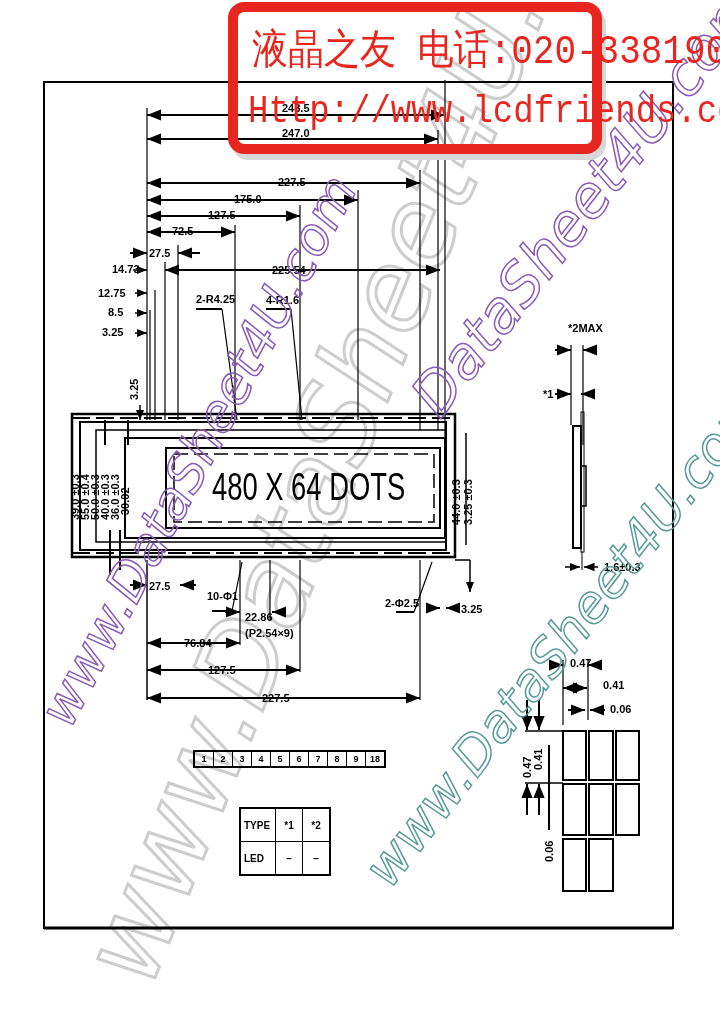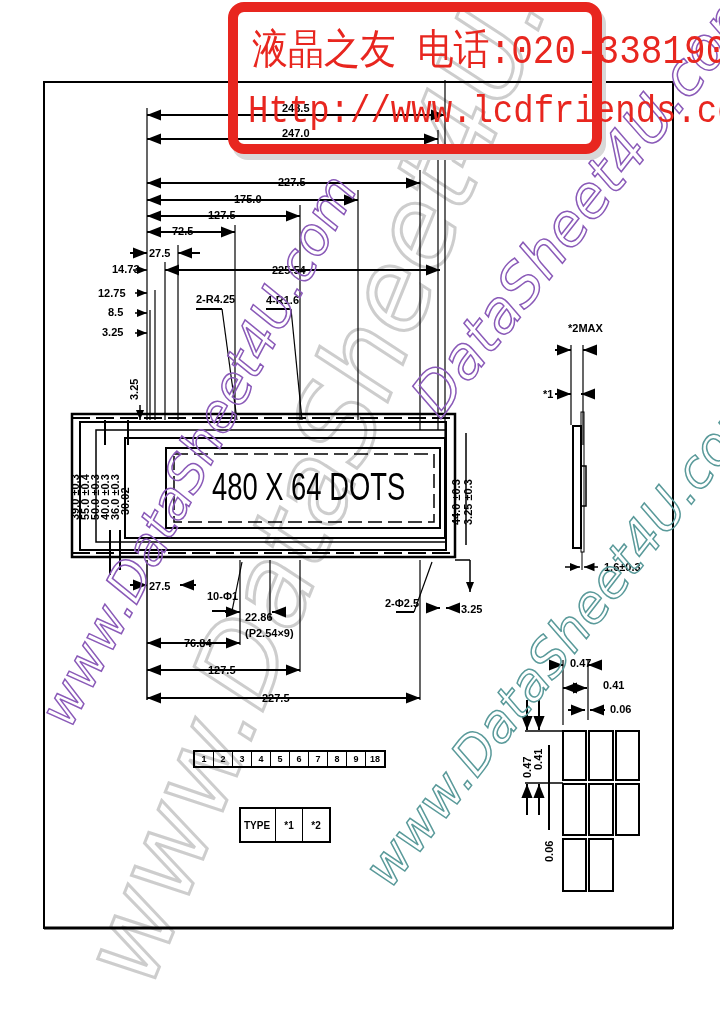--- a/index.html
+++ b/index.html
@@ -241,19 +241,24 @@
 </tbody>
   </table>
 
 <table class="types">
   <tbody>
       <tr>
     <td>TYPE</td>
     <td>*1</td>
     <td>*2</td>
   </tr>
+  <tr>
+    <td>LED</td>
+    <td>–</td>
+    <td>–</td>
+  </tr>
 </tbody>
   </table>
 
 <div class="stamp">
   <div class="stamp-line1">液晶之友 电话:020-33819057</div>
   <div class="stamp-line2">Http://www.lcdfriends.com</div>
 </div>
 
 </body></html>

